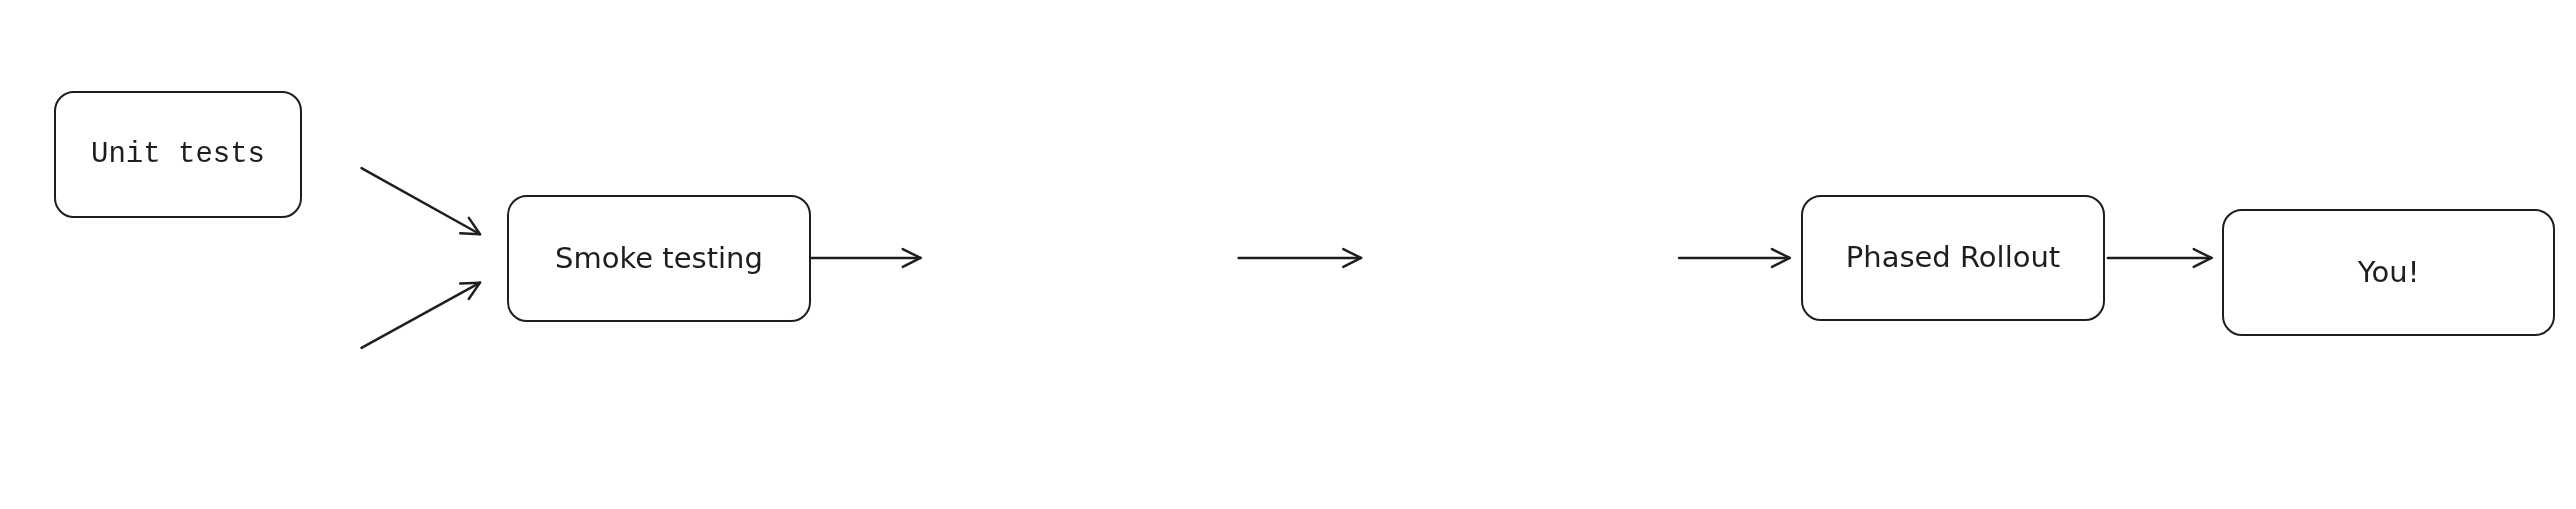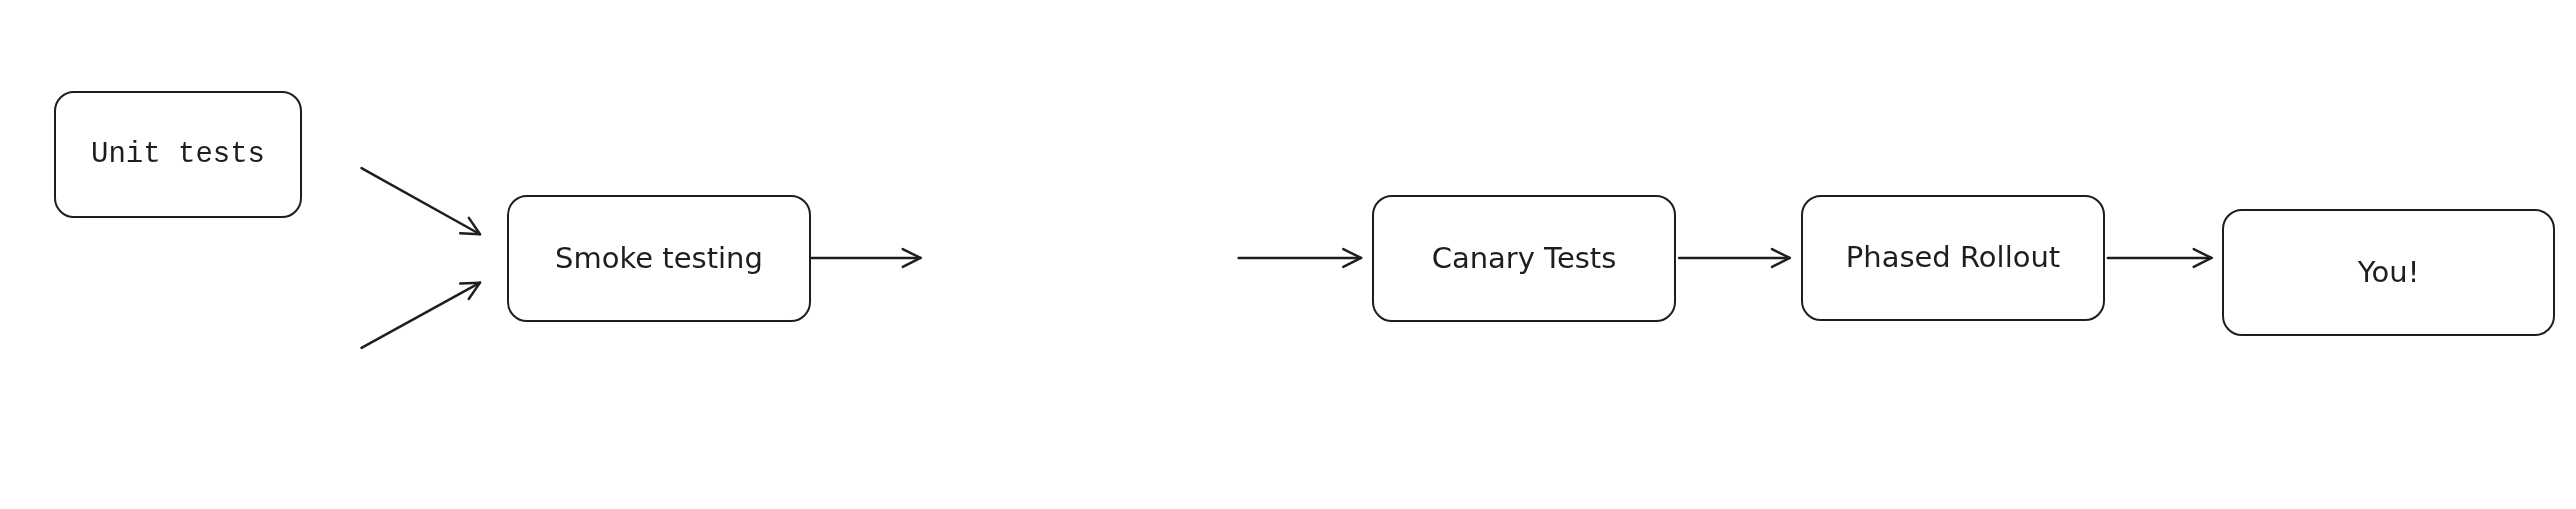--- a/index.html
+++ b/index.html
@@ -72,23 +72,20 @@
   <div class="node n-unit">
     <span>Unit tests</span>
   </div>
 
 
   <div class="node n-smoke">
     <span>Smoke testing</span>
   </div>
 
 
-  <div class="node n-canary">
-    <span>Canary Tests</span>
-  </div>
 
   <div class="node n-phased">
     <span>Phased Rollout</span>
   </div>
 
   <div class="node n-you">
     <span>You!</span>
   </div>
 
 </div>

